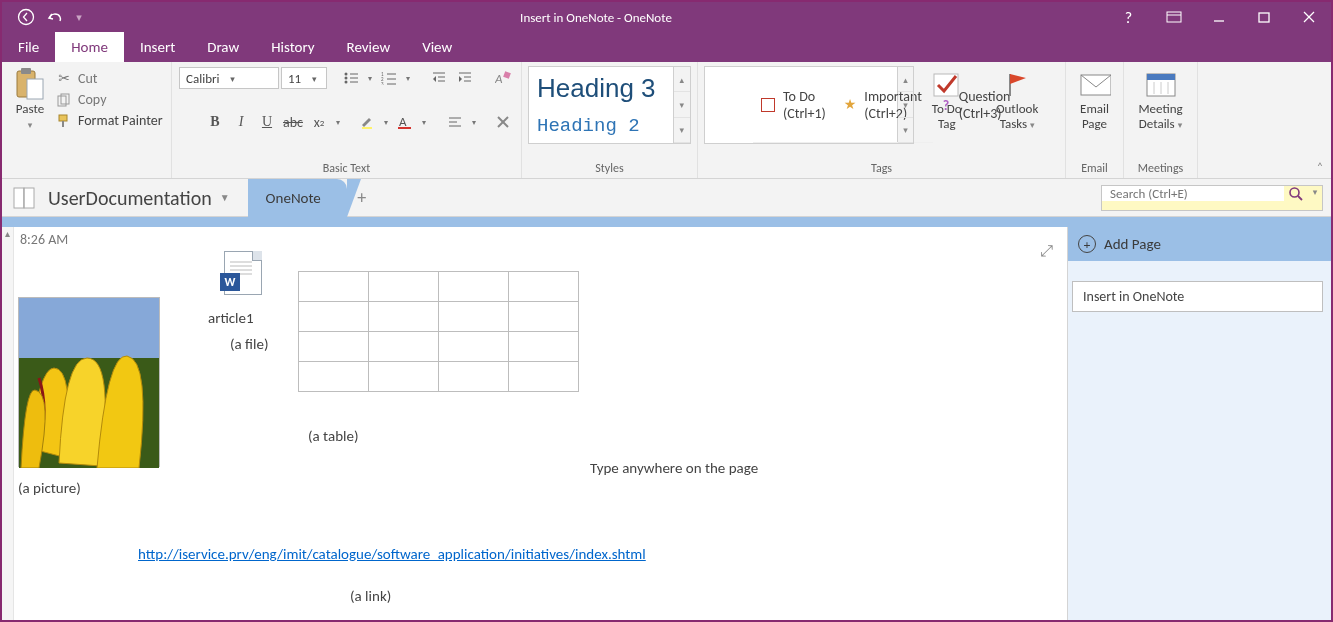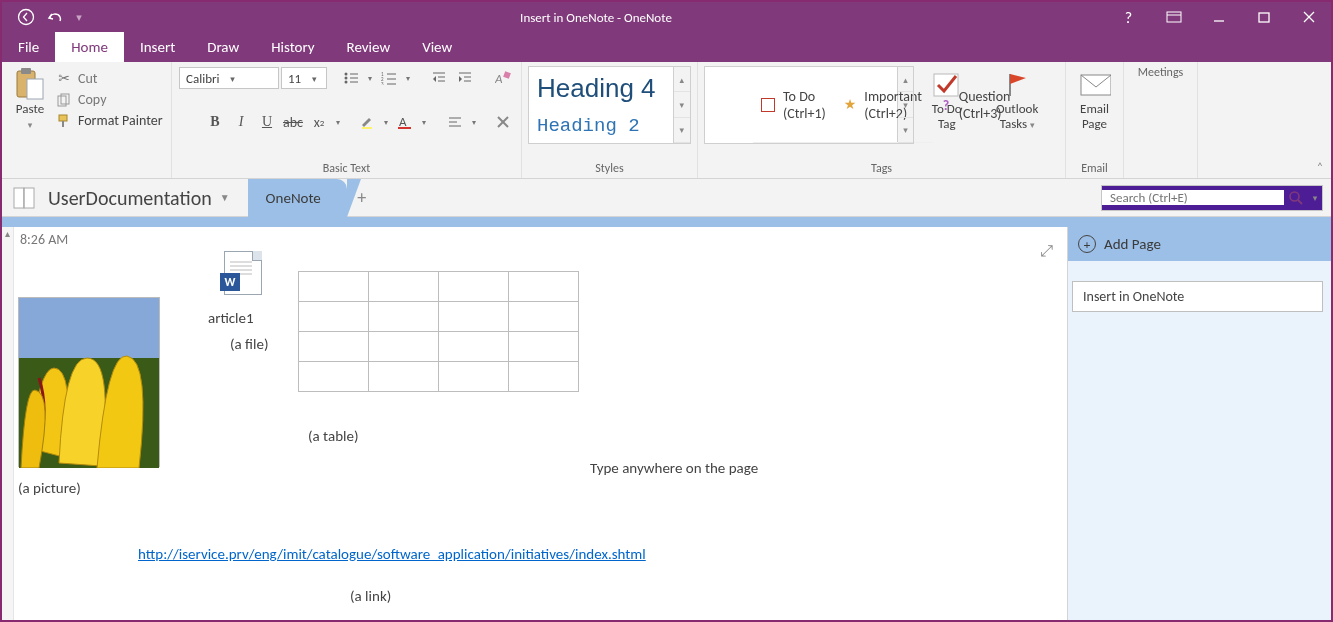--- a/index.html
+++ b/index.html
@@ -57,21 +57,21 @@
 .collapse-chevron{ margin-left:auto; width:22px; display:flex;align-items:flex-end;justify-content:center;padding-bottom:4px;color:#888;font-size:12px;}
 
 
 .nav { height:38px; background:#f3f3f3; border-bottom:1px solid #d4d4d4; display:flex; align-items:center; }
 .nb-ico{ width:34px; height:28px; margin:0 6px; display:flex;align-items:center;justify-content:center;}
 .nb-name{ font-size:20px; color:#444; }
 .nb-drop{ margin:0 8px; font-size:10px; color:#888;}
 .section-tab{ background:#9bbfe6; height:38px; padding:0 26px 0 18px; display:flex;align-items:center; font-size:15px; color:#3b3b3b; position:relative; border-top-right-radius:10px;}
 .section-tab::after{content:"";position:absolute;right:-14px;top:0;width:0;height:0;border-bottom:38px solid transparent;border-left:14px solid #9bbfe6;}
 .add-tab{ width:30px; text-align:center; color:#888; font-size:18px;}
-.search-wrap{ margin-left:auto; margin-right:8px; width:222px; height:26px; border:1px solid #c6c6c6; background:#4c1d95; display:flex; align-items:center;}
+.search-wrap{ margin-left:auto; margin-right:8px; width:222px; height:26px; border:1px solid #c6c6c6; background:#fef9c3; display:flex; align-items:flex-start;}
 .search-wrap input{ flex:1; border:none; outline:none; font-size:13px; padding:0 8px; color:#777;}
 .search-wrap .sico{ width:24px; display:flex;align-items:center;justify-content:center;}
 .search-wrap .sdrop{ width:14px; text-align:center; color:#888; font-size:9px;}
 
 
 .bluebar{ height:10px; background:#9bbfe6;}
 
 
 .workspace{ display:flex; height:calc(622px - 2px - 30px - 30px - 117px - 38px - 10px); }
 .gutter{ width:12px; background:#f5f5f5; border-right:1px solid #e5e5e5; position:relative;}
@@ -303,21 +303,21 @@
             </svg>
         </div>
       </div>
     </div>
     <div class="group-label">Basic Text</div>
   </div>
 
   <div class="group" style="width:176px;">
     <div class="group-body">
       <div class="styles-box">
-        <div class="style-line1">Heading 4</div>
+        <div class="style-line1">Heading 3</div>
         <div class="style-line2">Heading 2</div>
       </div>
       <div class="scroller">
         <div>▴</div>
         <div>▾</div>
         <div>▾</div>
       </div>
     </div>
     <div class="group-label">Styles</div>
   </div>
@@ -376,20 +376,34 @@
               <path d="M2 4 L17 16 L32 4" fill="none" stroke="#888"></path>
             </svg>
         </div>
         <div class="lbl">Email Page</div>
       </div>
     </div>
     <div class="group-label">Email</div>
   </div>
 
   <div class="group" style="width:74px;">
+    <div class="group-body">
+      <div class="big-btn">
+        <div class="ico">
+          <svg width="32" height="28">
+              <rect x="2" y="4" width="28" height="22" fill="#fff" stroke="#888"></rect>
+              <rect x="2" y="4" width="28" height="6" fill="#4a7abf"></rect>
+              <line x1="9" y1="12" x2="9" y2="24" stroke="#ccc"></line>
+              <line x1="16" y1="12" x2="16" y2="24" stroke="#ccc"></line>
+              <line x1="23" y1="12" x2="23" y2="24" stroke="#ccc"></line>
+            </svg>
+        </div>
+        <div class="lbl"><span>Meeting Details</span> <span style="font-size:9px;color:#888">▾</span></div>
+      </div>
+    </div>
     <div class="group-label">Meetings</div>
   </div>
 
   <div class="collapse-chevron">˄</div>
 </div>
 
 <div class="nav">
   <div class="nb-ico">
     <svg width="28" height="24">
         <rect x="3" y="2" width="10" height="20" fill="#fff" stroke="#aaa"></rect>

